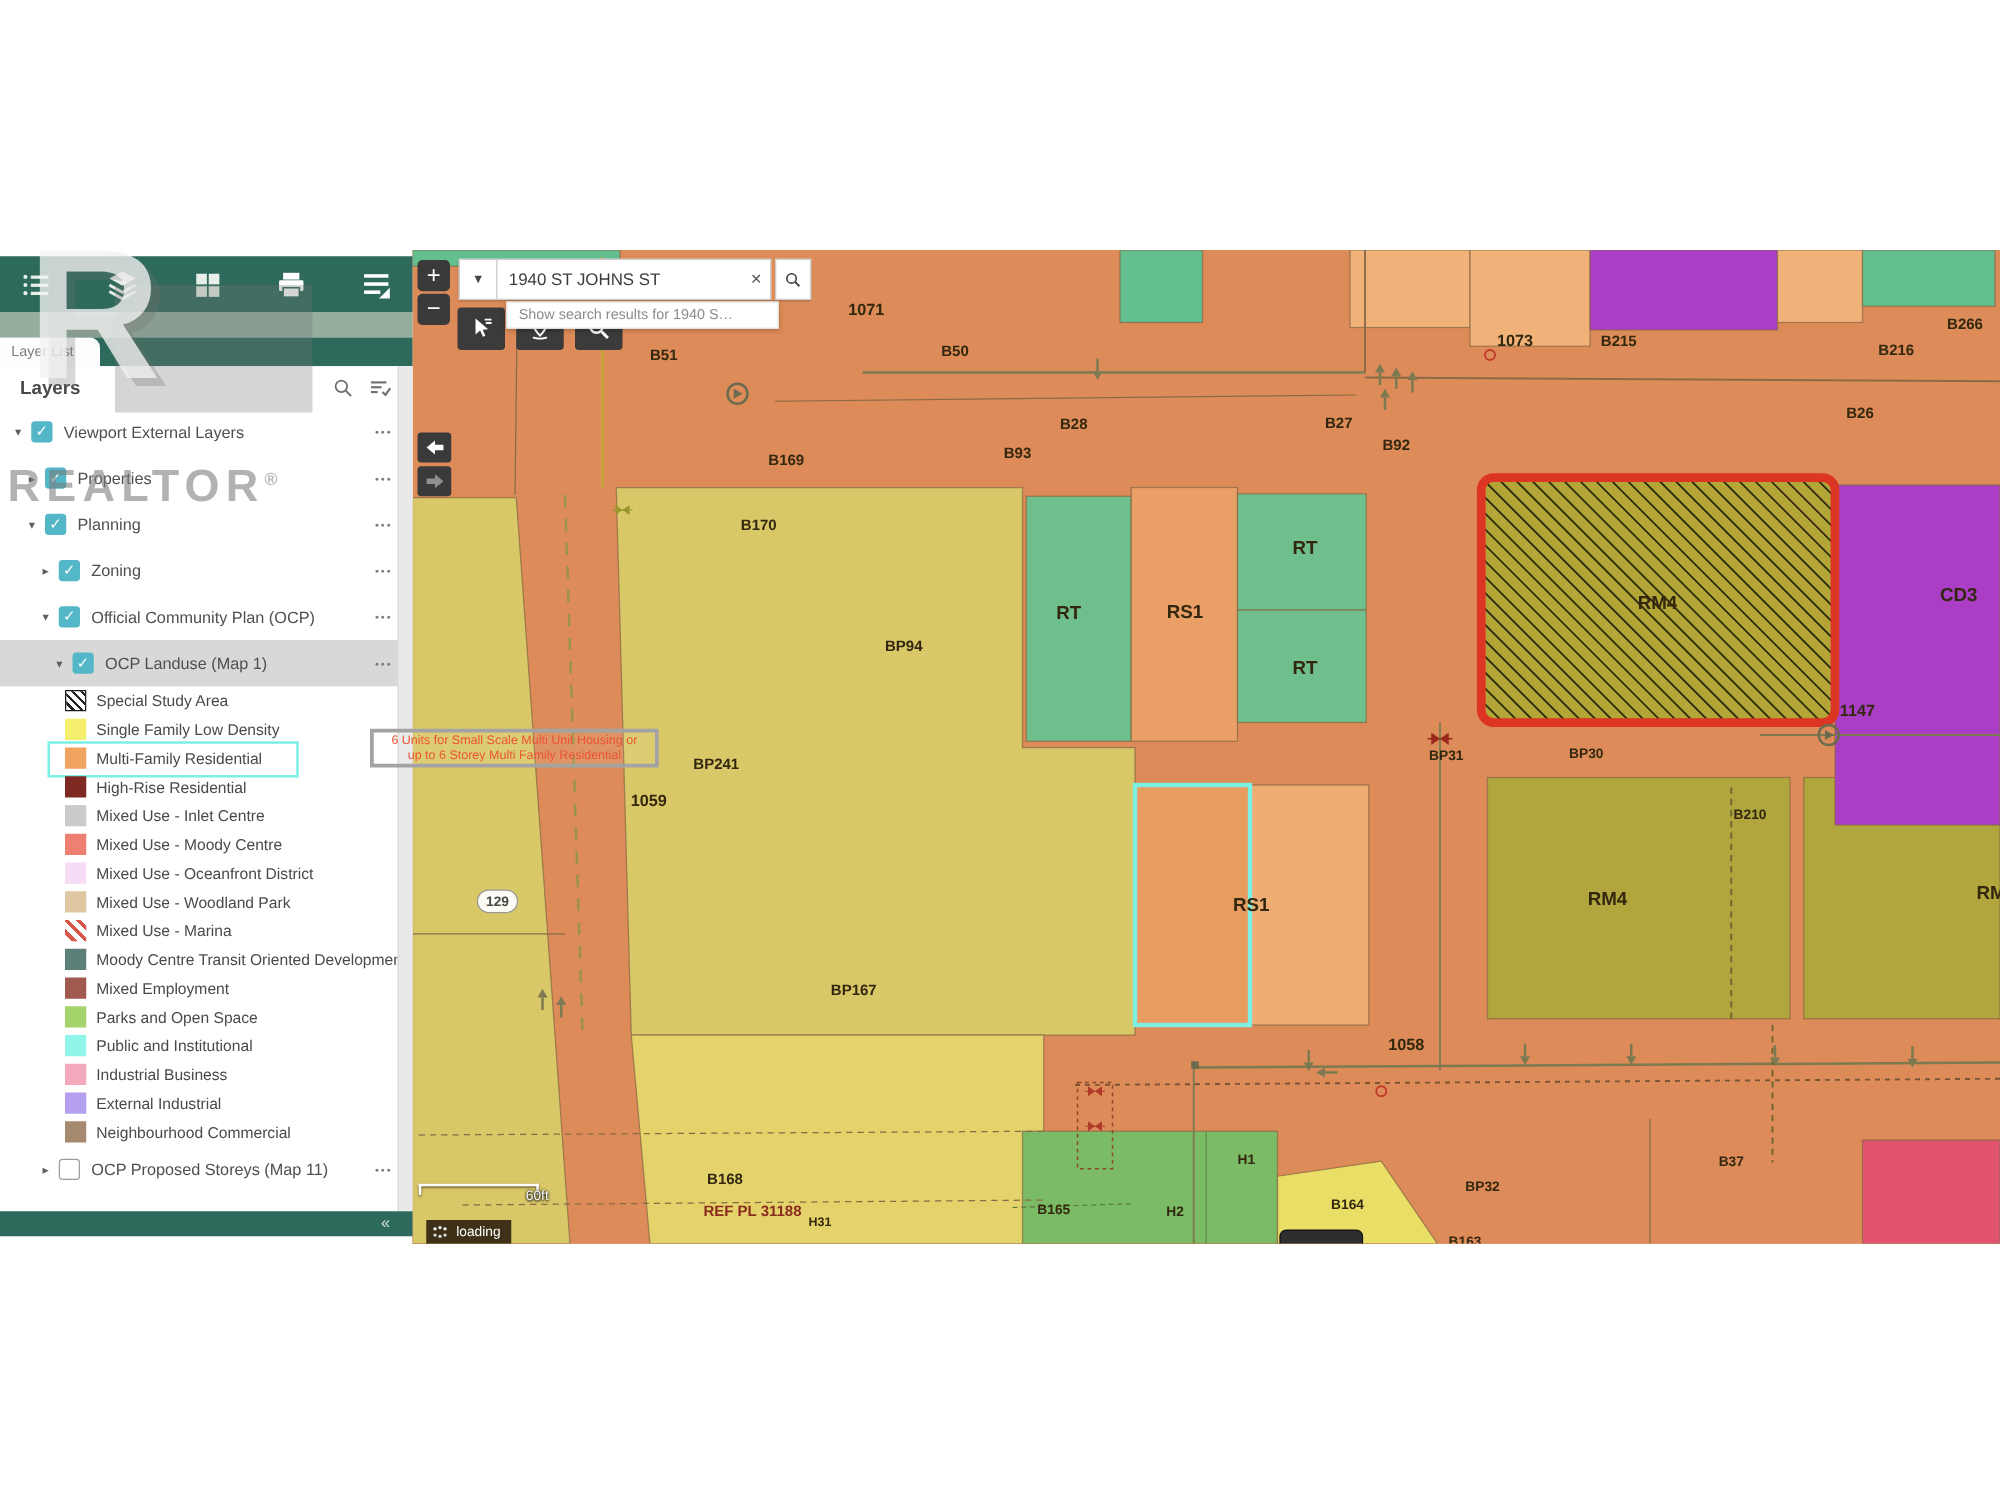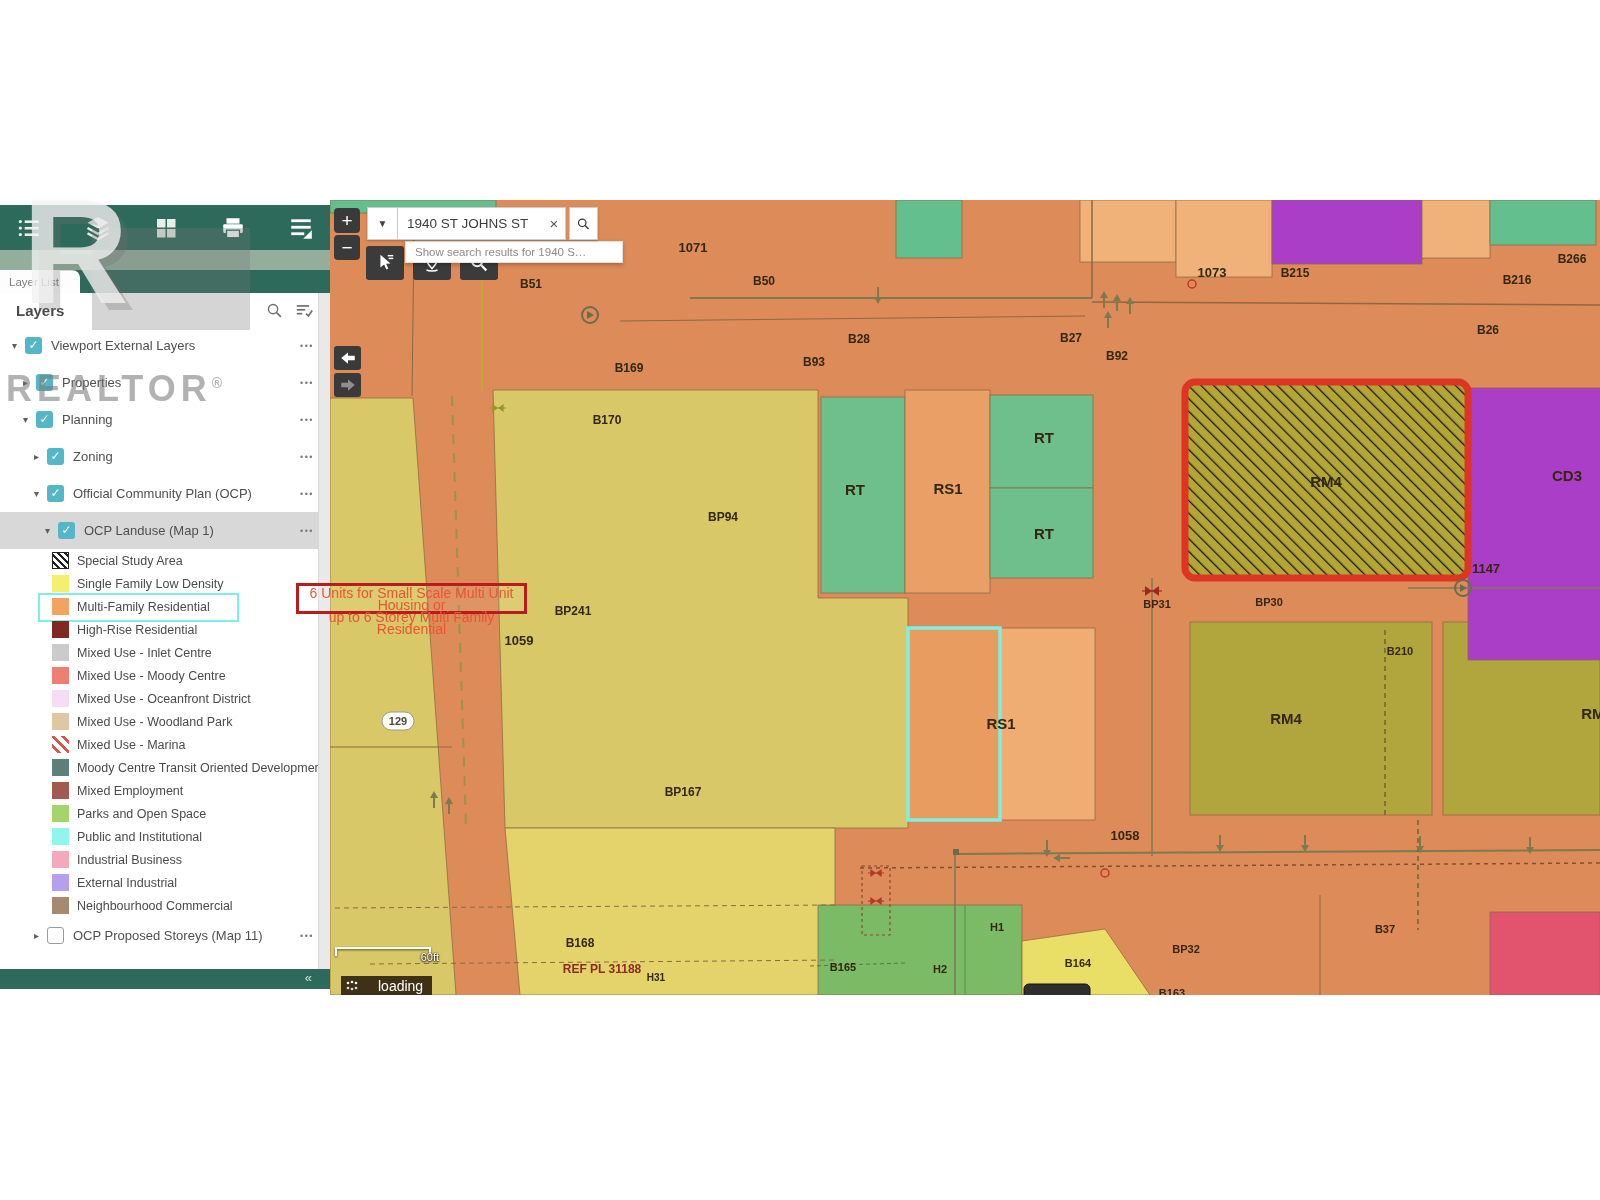--- a/index.html
+++ b/index.html
@@ -8,39 +8,39 @@
   
   #map-area{position:absolute;left:330px;top:200px;width:1270px;height:795px;background:#dd8b58;overflow:hidden;}
   #map-svg{position:absolute;left:0;top:0;}
   #map-svg text{font-family:"Liberation Sans",sans-serif;}
   
   .zoom-btns{position:absolute;left:4px;top:8px;display:flex;flex-direction:column;gap:2px;z-index:20;}
   .zoom-btns button{width:26px;height:25px;background:#3a3a3a;color:#fff;border:none;border-radius:4px;
       font-size:19px;line-height:20px;cursor:pointer;padding:0;}
   .search-wrap{position:absolute;left:37px;top:7px;display:flex;z-index:20;box-shadow:0 1px 2px rgba(0,0,0,.25);}
   .dd-btn{width:30px;height:33px;background:#fff;border:1px solid #ccc;border-right:none;color:#444;font-size:10px;cursor:pointer;}
-  .search-box{width:169px;height:33px;background:#fff;border:1px solid #ccc;display:flex;align-items:center;box-sizing:border-box;}
+  .search-box{width:220px;height:33px;background:#fff;border:1px solid #ccc;display:flex;align-items:center;box-sizing:border-box;}
   .search-box input{flex:1;border:none;outline:none;font-size:13.5px;color:#3c3c3c;padding:0 2px 0 9px;
       font-family:"Liberation Sans",sans-serif;background:transparent;min-width:0;}
   .clear-x{width:22px;color:#555;font-size:15px;text-align:center;cursor:pointer;}
   .go-btn{width:29px;height:33px;background:#fff;border:1px solid #ccc;margin-left:3px;cursor:pointer;display:flex;align-items:center;justify-content:center;}
   .suggestion{position:absolute;left:75px;top:41px;width:198px;background:#fff;border:1px solid #e2e2e2;
       box-shadow:0 2px 4px rgba(0,0,0,.25);font-size:11.5px;color:#8b8b8b;padding:4px 9px;z-index:19;cursor:pointer;}
   .tool-btns{position:absolute;left:36px;top:46px;display:flex;gap:9px;z-index:18;}
   .tool-btns .tb{width:38px;height:34px;background:#3b3b3b;border:none;border-radius:3px;cursor:pointer;
       display:flex;align-items:center;justify-content:center;padding:0;}
   .nav-btns{position:absolute;left:4px;top:146px;display:flex;flex-direction:column;gap:3px;z-index:18;}
   .nav-btns .nb{width:27px;height:24px;background:#3a3a3a;border:none;border-radius:3px;cursor:pointer;
       display:flex;align-items:center;justify-content:center;padding:0;}
   .scalebar{position:absolute;left:5px;top:747px;z-index:15;}
   .scalebar .bar{width:92px;height:7px;border-top:2px solid #fff;border-left:2px solid #fff;border-right:2px solid #fff;
       filter:drop-shadow(0 1px 1px rgba(0,0,0,.6));}
   .scalebar .lab{position:absolute;right:-8px;top:4px;color:#fff;font-size:11px;text-shadow:0 0 2px #000,0 1px 2px #000;}
-  .loading-chip{position:absolute;left:11px;top:776px;height:19px;display:flex;align-items:center;gap:19px;
-      background:rgba(46,32,16,.9);color:#fff;font-size:14px;padding:0 9px 0 4px;z-index:15;}
+  .loading-chip{position:absolute;left:11px;top:776px;height:19px;display:flex;align-items:center;gap:6px;
+      background:rgba(46,32,16,.9);color:#fff;font-size:11px;padding:0 9px 0 4px;z-index:15;}
   
   #sidebar{position:absolute;left:0;top:205px;width:330px;height:790px;z-index:10;}
   .sb-header{height:45px;background:#2e6a5b;display:flex;align-items:center;justify-content:space-between;padding:0 16px;}
   .sb-strip{height:20px;background:#93af9c;}
   .sb-tabrow{height:23px;background:#2e6a5b;position:relative;}
   .sb-tab{position:absolute;left:0;top:0;height:23px;width:80px;background:#fdfdfd;border-radius:0 8px 0 0;
       font-size:11.5px;color:#7d7d7d;display:flex;align-items:center;padding-left:9px;box-sizing:border-box;}
   .sb-panel{position:relative;background:#fff;height:676px;overflow:hidden;}
   .sb-scroll{position:absolute;right:0;top:0;bottom:0;width:11px;background:#e9e9e9;border-left:1px solid #d9d9d9;}
   .panel-title{height:34px;display:flex;align-items:center;padding:0 16px;}
@@ -57,22 +57,22 @@
   .dots{font-size:9px;color:#7a7a7a;letter-spacing:1.5px;cursor:pointer;flex:none;}
   .legend-row{height:23px;display:flex;align-items:center;padding-left:52px;font-size:12.5px;color:#4a4a4a;position:relative;}
   .sw{width:17px;height:17px;margin-right:8px;flex:none;box-sizing:border-box;}
   .sw.hatch-black{background:repeating-linear-gradient(45deg,#fff,#fff 3px,#222 3px,#222 5px);border:1.5px solid #222;}
   .sw.stripe-red{background:repeating-linear-gradient(45deg,#fff,#fff 4px,#d9564a 4px,#d9564a 7px);}
   .legend-row.hl::after{content:'';position:absolute;left:38px;top:-2px;width:197px;height:25px;
       border:2px solid #7df0e6;pointer-events:none;}
   .sb-footer{height:20px;background:#2e6a5b;position:relative;}
   .sb-footer .col{position:absolute;right:18px;top:1px;color:#cfe3da;font-size:13px;cursor:pointer;}
   
-  .annotation{position:absolute;left:296px;top:583px;width:225px;height:24px;border:3px solid #b91c1c;
-      background:rgba(250,250,255,.08);z-index:60;text-align:center;color:#ea5535;font-size:14px;line-height:12px;padding-top:1px;}
+  .annotation{position:absolute;left:296px;top:583px;width:225px;height:24px;border:3px solid #a3a3a3;
+      background:rgba(250,250,255,.08);z-index:60;text-align:center;color:#ea5535;font-size:10px;line-height:12px;padding-top:1px;}
   .watermark{position:absolute;left:0;top:0;width:340px;height:420px;pointer-events:none;z-index:40;}
   .wm-block{position:absolute;left:92px;top:228px;width:158px;height:102px;background:rgba(115,115,115,.30);}
   .wm-r{position:absolute;left:22px;top:178px;font-size:148px;font-weight:700;color:rgba(242,242,242,.78);
       text-shadow:7px 7px 0 rgba(110,110,110,.28);line-height:1;}
   .wm-brand{position:absolute;left:6px;top:368px;font-size:36px;font-weight:700;letter-spacing:5px;color:rgba(122,122,122,.58);}
   .wm-brand sup{font-size:14px;letter-spacing:0;}
   svg.wic{display:block;}
 </style>
 </head>
 <body>

